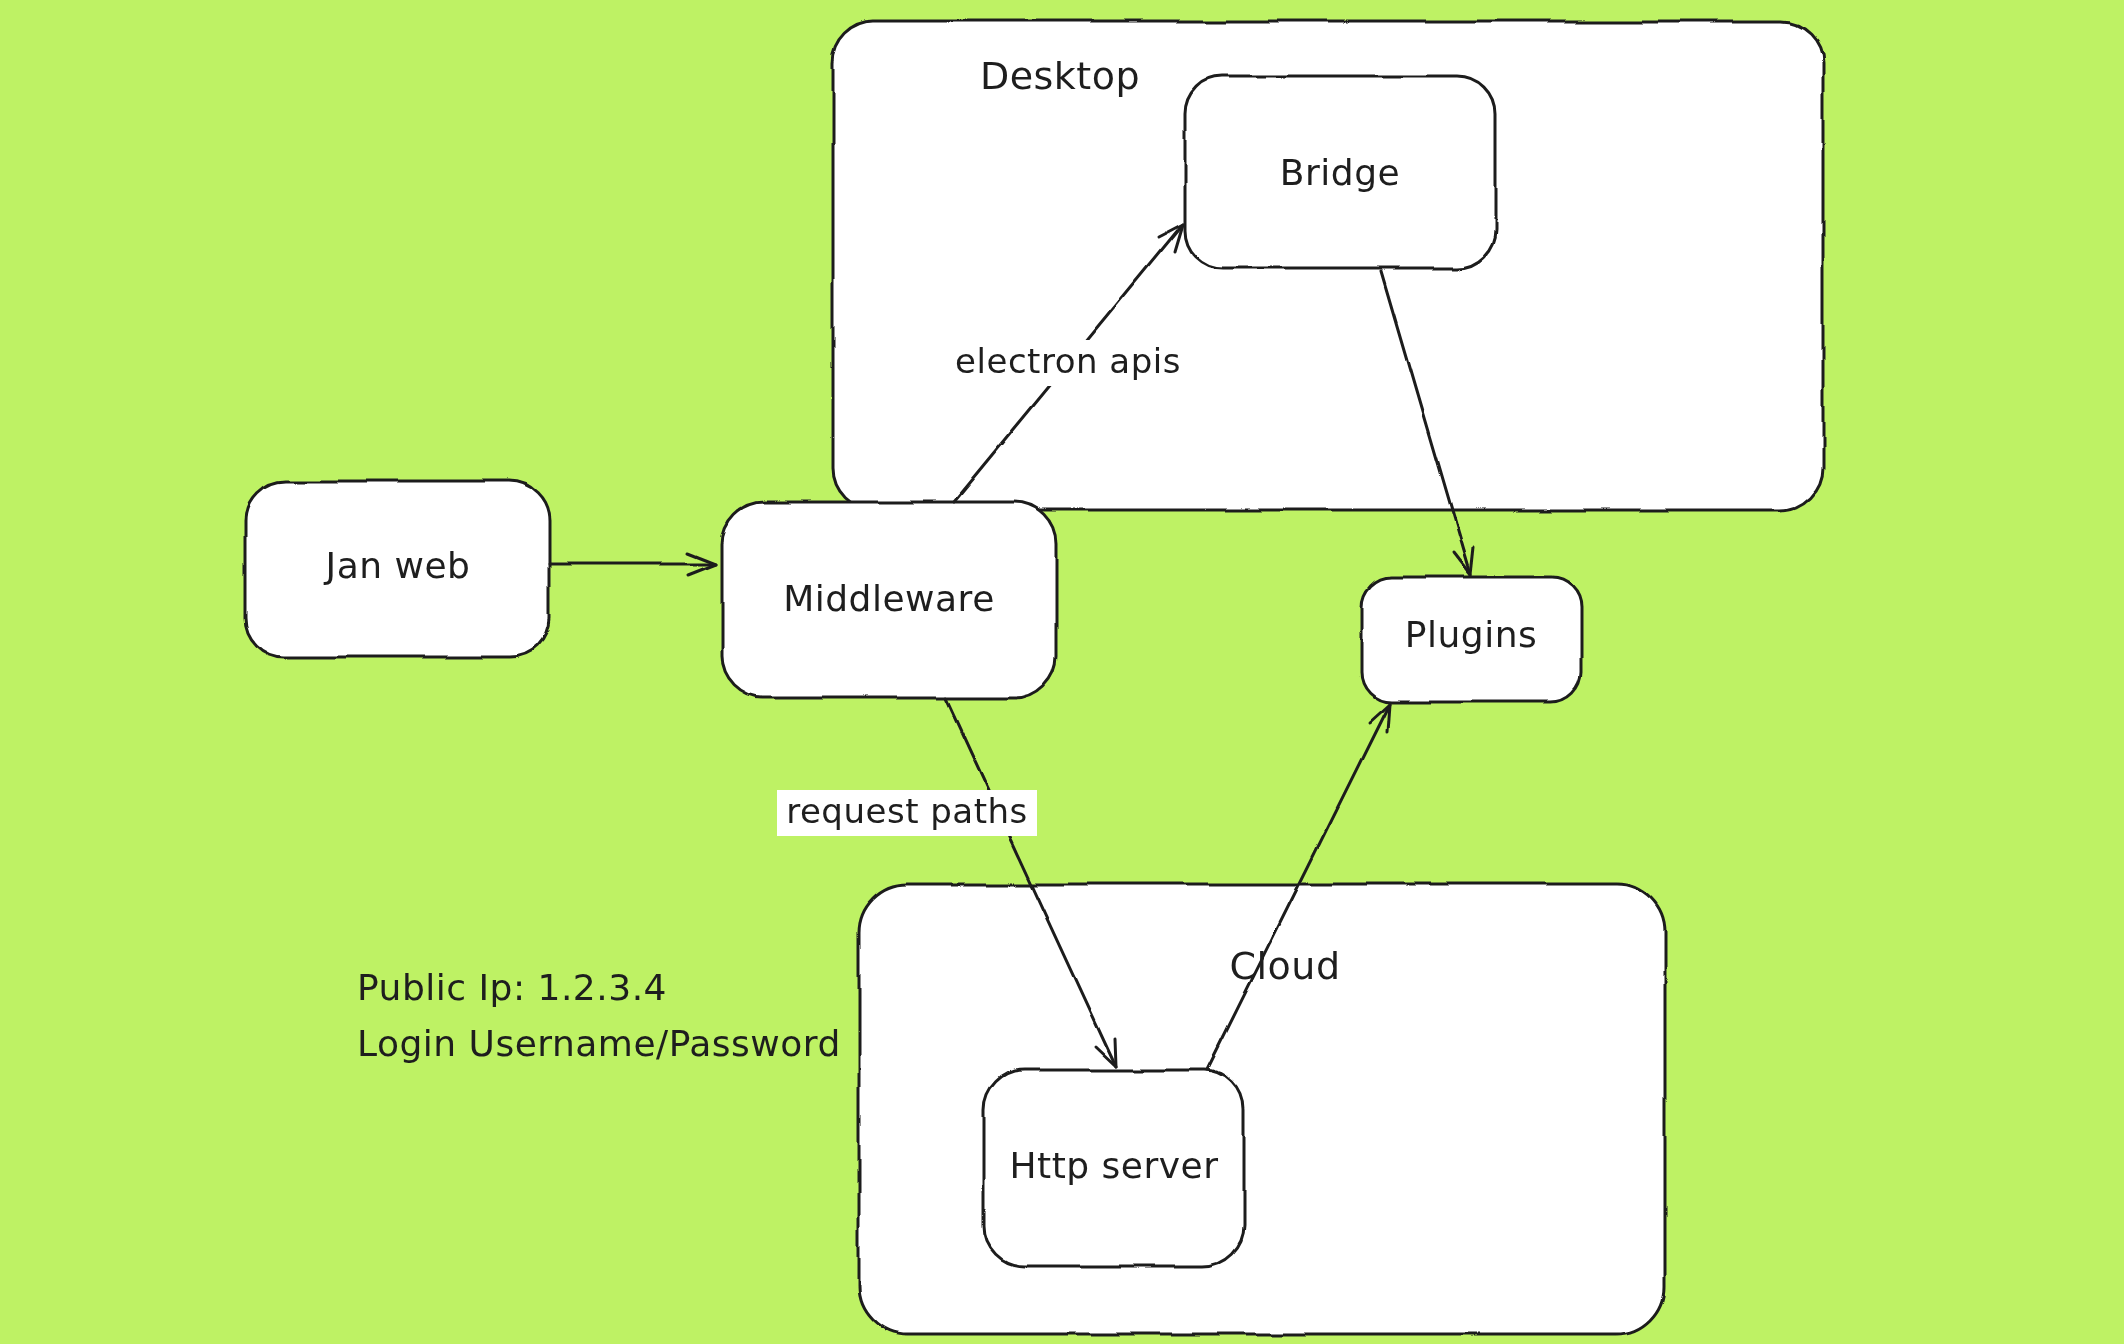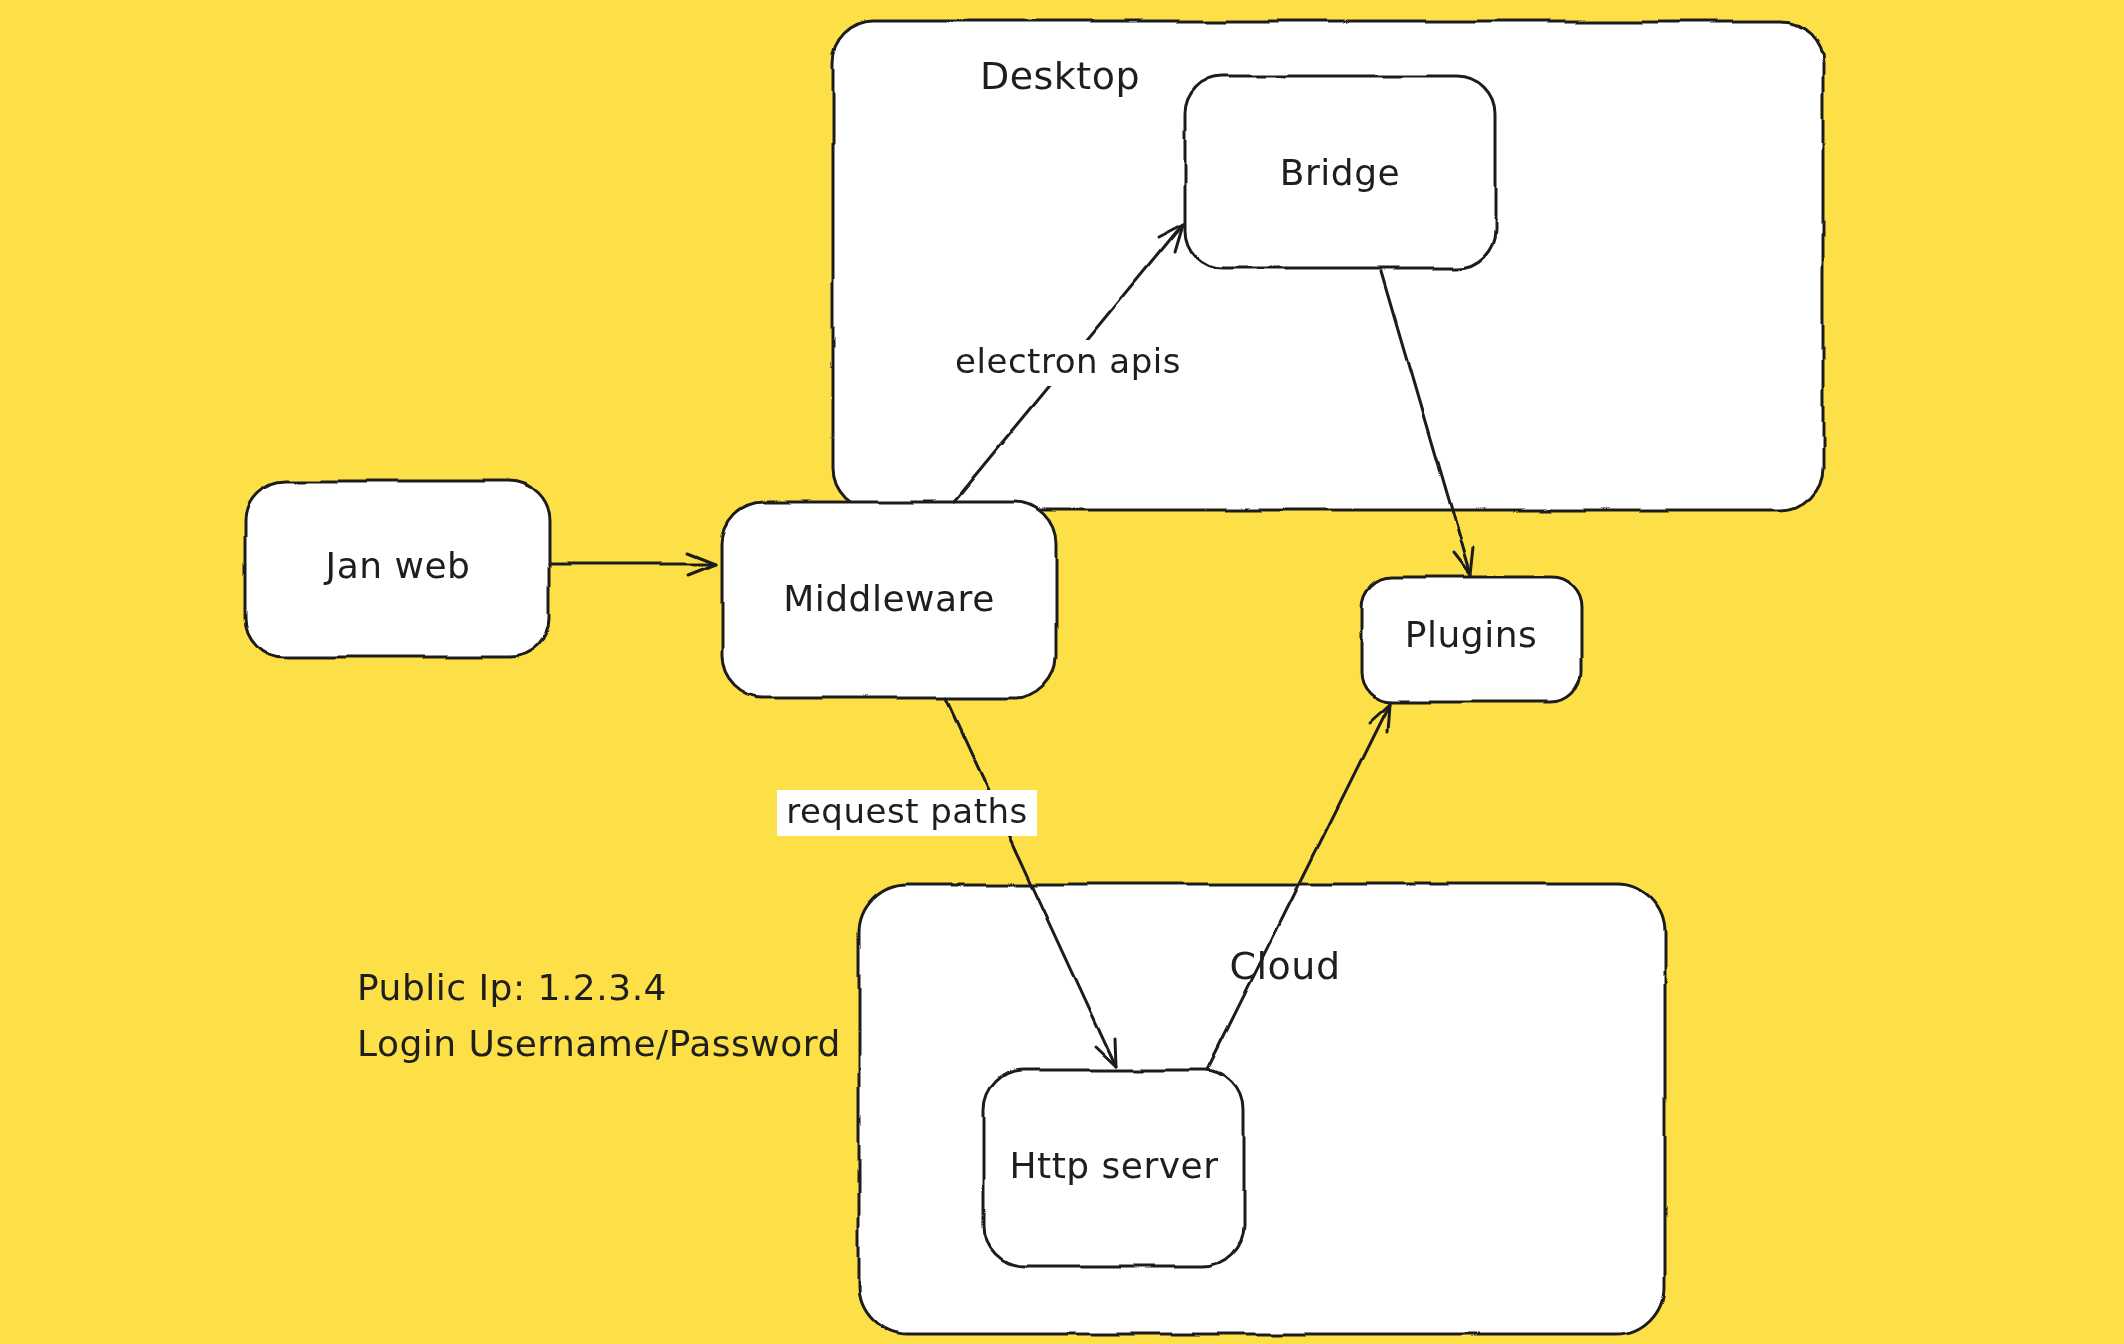--- a/index.html
+++ b/index.html
@@ -4,21 +4,21 @@
 <style>
   html, body {
     margin: 0;
     padding: 0;
     background: #ffffff;
   }
   .canvas {
     width: 2124px;
     height: 1344px;
     position: relative;
-    background: #fde047;
+    background: #bef264;
     overflow: hidden;
   }
   svg { display: block; }
   .shape {
     fill: #ffffff;
     stroke: #1e1e1e;
     stroke-width: 3;
   }
   .edge {
     stroke: #1e1e1e;

